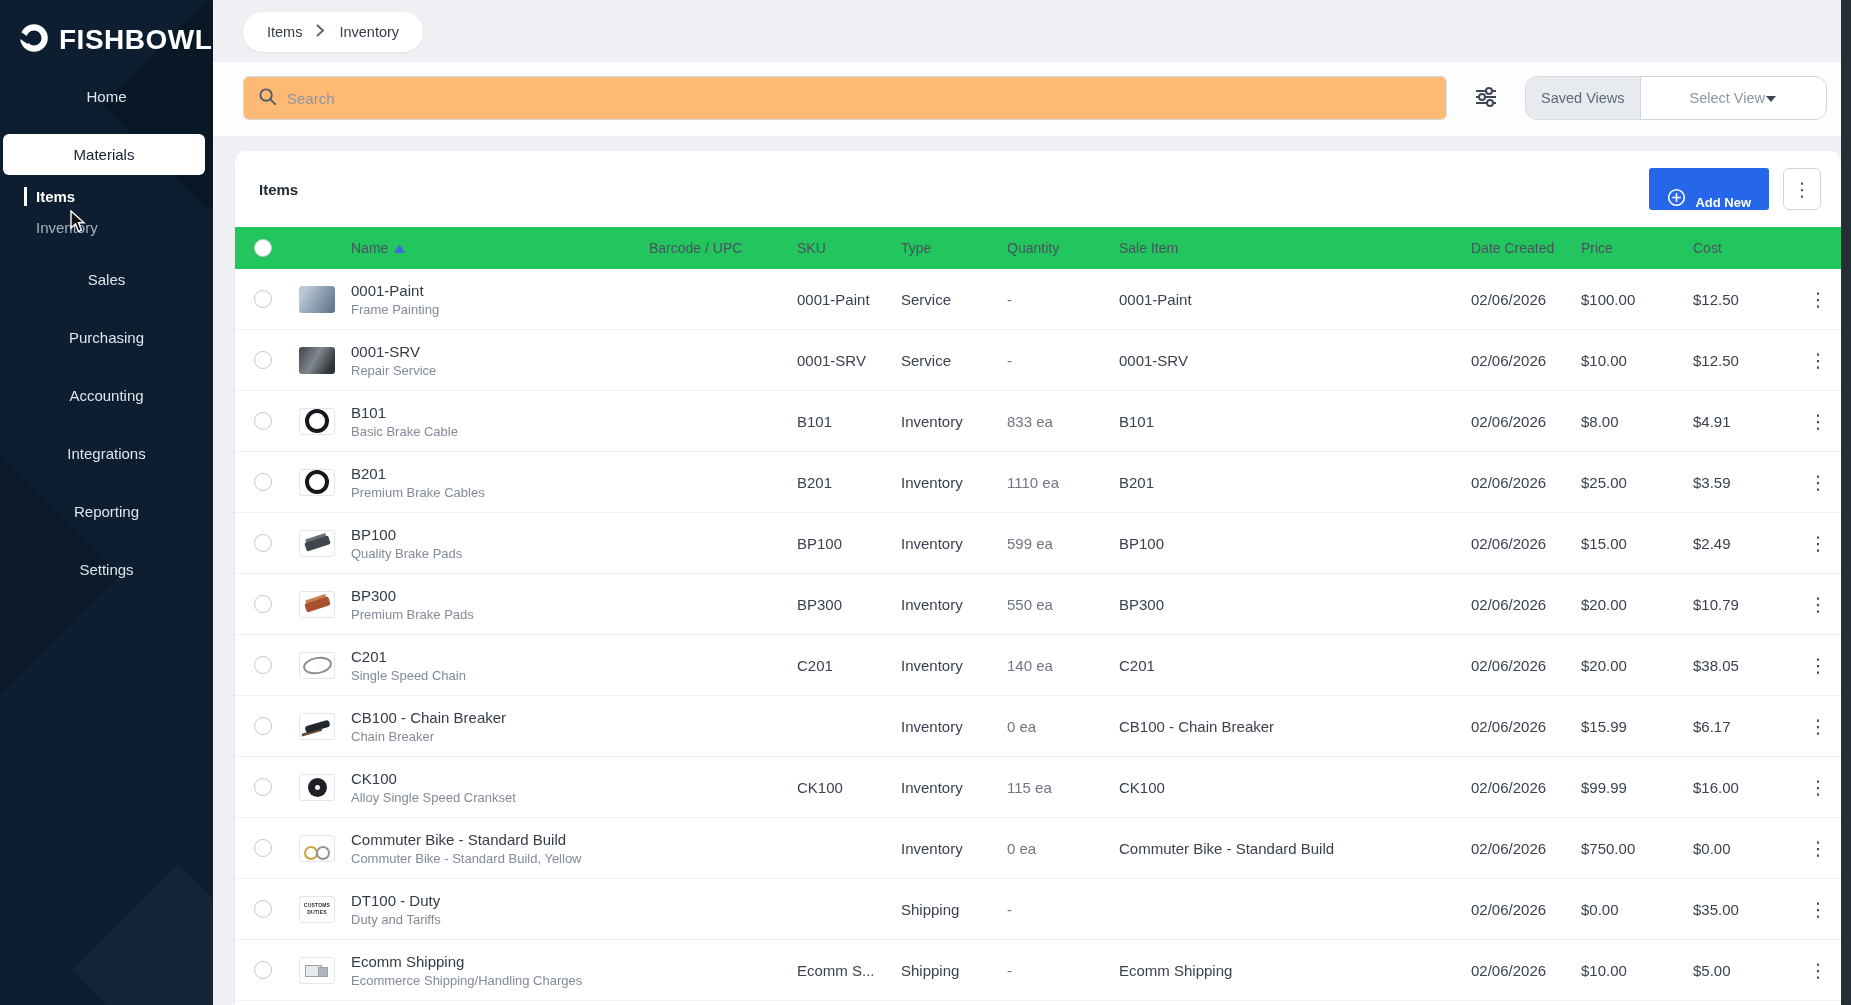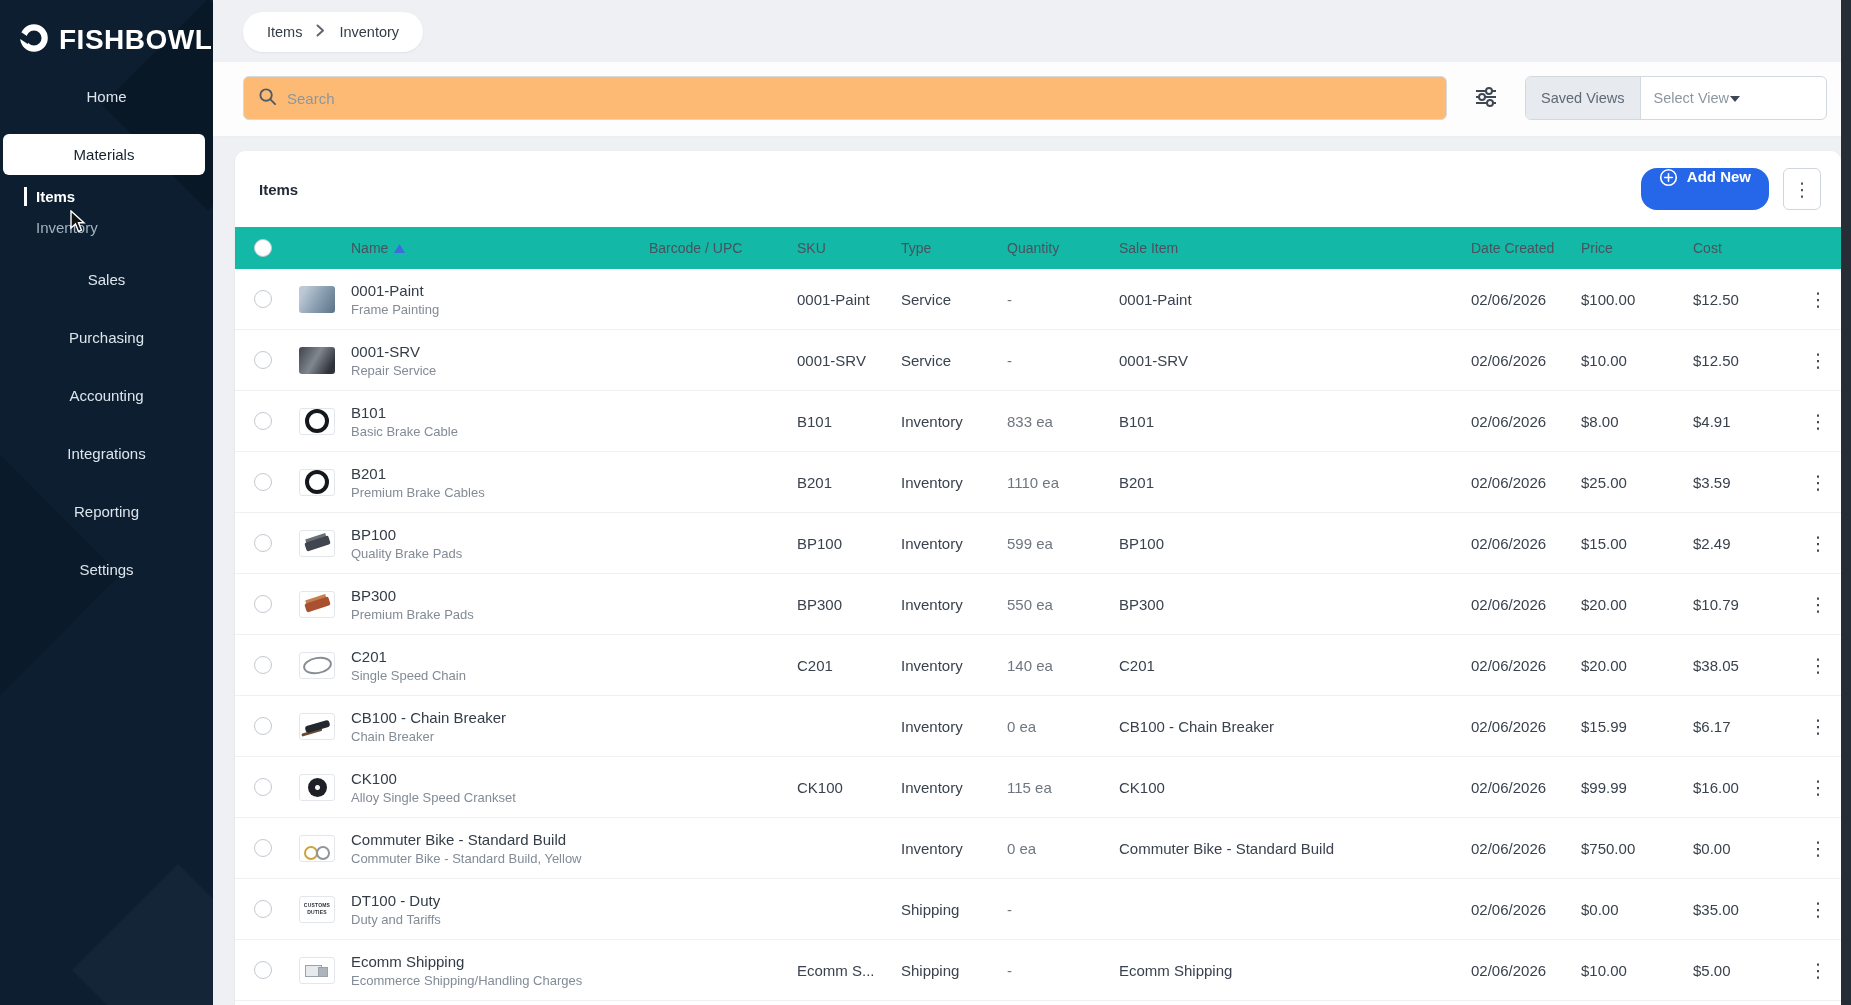--- a/index.html
+++ b/index.html
@@ -64,60 +64,60 @@
   }
   .search-box input {
     border:none; outline:none; flex:1; font-size:15px; color:#333c47;
     font-family:"Liberation Sans", sans-serif; background:transparent;
   }
   .search-box input::placeholder { color:#8d96a0; }
   .icon-btn { width:38px; height:38px; border:none; background:transparent; display:flex; align-items:center; justify-content:center; cursor:pointer; border-radius:6px; flex:none; }
 
   .views-group {
     width:302px; height:44px; flex:none;
-    border:1px solid #d3d8dd; border-radius:6px;
+    border:1px solid #d3d8dd; border-radius:12px;
     display:flex; overflow:hidden; background:#fff;
   }
   .views-label {
     background:#e7eaee; color:#5f6a75; font-size:14.5px;
     display:flex; align-items:center; padding:0 15px;
     border-right:1px solid #d3d8dd; flex:none;
   }
   .views-select {
-    flex:1; display:flex; align-items:center; justify-content:flex-start;
+    flex:1; display:flex; align-items:center; justify-content:center;
     padding:0 13px; color:#8d96a0; font-size:14.5px; cursor:pointer;
   }
 
   
   .card {
     background:#fff; margin:14px 10px 0 22px;
     border-radius:10px 10px 0 0; flex:1;
     box-shadow:0 1px 3px rgba(16,24,40,.06);
     min-width:0;
   }
   .card-header { display:flex; align-items:center; justify-content:space-between; padding:17px 20px 17px 24px; }
   .card-title { font-size:15px; font-weight:bold; color:#222b36; }
   .card-actions { display:flex; align-items:center; gap:14px; }
   .btn-primary {
-    display:flex; align-items:flex-start; gap:9px;
-    background:#2666e8; color:#fff; border:none; border-radius:16px;
-    font-size:15px; font-weight:bold; padding:0 18px; height:42px; cursor:pointer;
+    display:flex; align-items:flex-end; gap:9px;
+    background:#2666e8; color:#fff; border:none; border-radius:3px;
+    font-size:13px; font-weight:bold; padding:0 18px; height:42px; cursor:pointer;
     font-family:"Liberation Sans", sans-serif;
   }
   .btn-kebab {
     width:38px; height:42px; border:1px solid #d0d5dd; border-radius:6px; background:#fff;
     color:#4b5563; font-size:19px; cursor:pointer; display:flex; align-items:center; justify-content:center;
   }
 
   .grid {
     display:grid;
     grid-template-columns:56px 358px 148px 104px 106px 112px 352px 110px 112px 104px 42px;
     align-items:center;
   }
-  .thead { background:#14b8a6; height:42px; font-size:14px; color:#49525e; }
+  .thead { background:#22c55e; height:42px; font-size:14px; color:#49525e; }
   .th { display:flex; align-items:center; gap:6px; }
   .th.name-h { padding-left:60px; }
   .sel-cell { display:flex; justify-content:center; }
   .radio { width:18px; height:18px; border:1.5px solid #c2c9d1; border-radius:50%; background:#fff; cursor:pointer; flex:none; }
 
   .row { height:61px; border-bottom:1px solid #eef0f2; font-size:15px; color:#39424e; cursor:pointer; }
   .name-cell { display:flex; align-items:center; gap:16px; padding-left:8px; min-width:0; }
   .name-lines { min-width:0; }
   .item-name { font-size:15px; color:#333c47; white-space:nowrap; overflow:hidden; text-overflow:ellipsis; }
   .item-desc { font-size:13px; color:#828b96; margin-top:3px; white-space:nowrap; overflow:hidden; text-overflow:ellipsis; }

